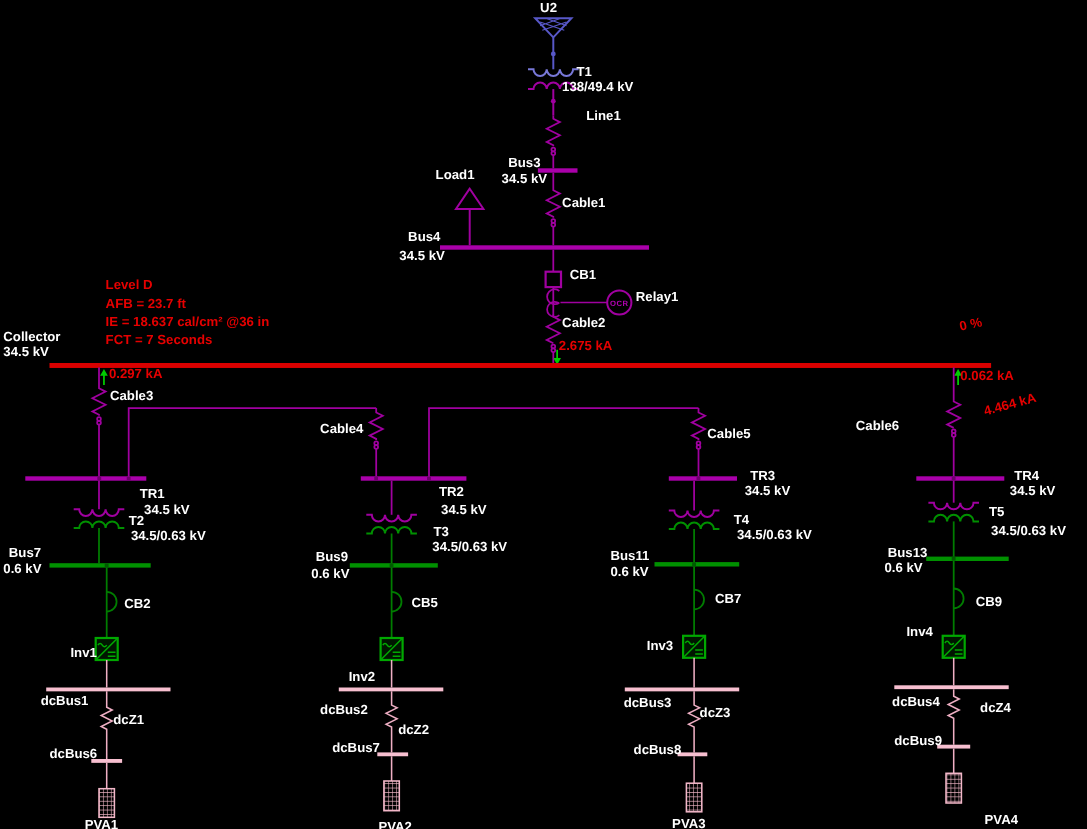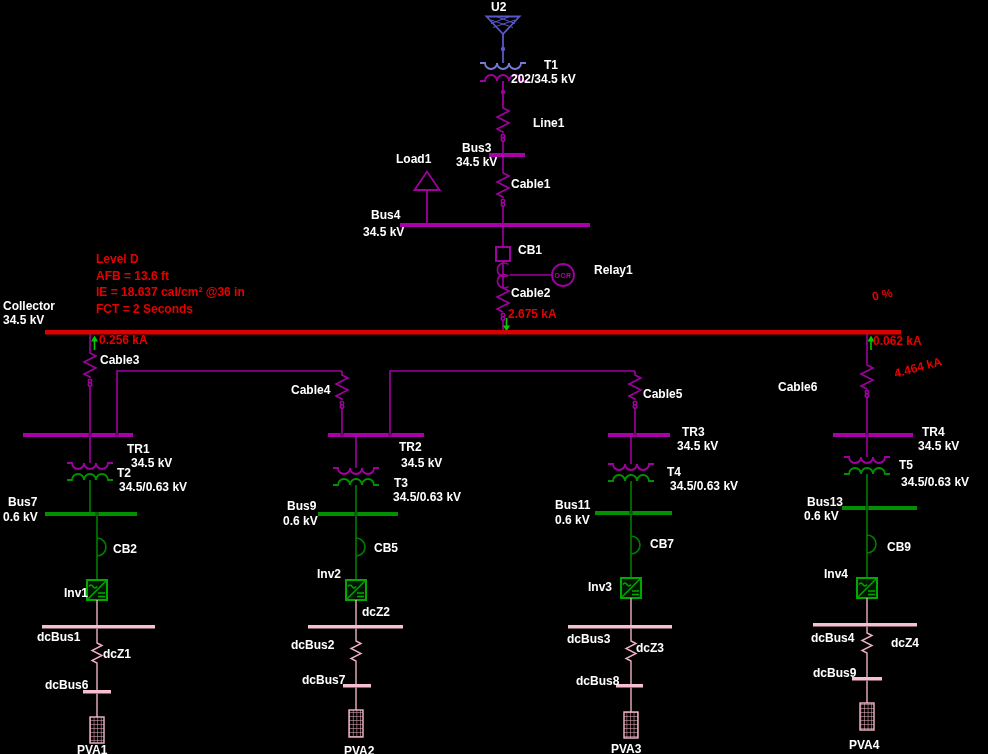--- a/index.html
+++ b/index.html
@@ -240,44 +240,44 @@
     <path d="M867 598 V623"></path>
     <rect x="813" y="623" width="104" height="3.5" fill="#F7BFD0" stroke="none"></rect>
     <path d="M867 626.5 V633 l5 2.5 l-10 5 l10 5 l-10 5 l5 2.5 V677"></path>
     <rect x="852" y="677" width="30" height="3.5" fill="#F7BFD0" stroke="none"></rect>
     <path d="M867 680.5 V703"></path>
     <rect x="860" y="703" width="14" height="27" fill="url(#pvg)" stroke="#F2B7C8"></rect>
   </g>
 </svg>
 
 <div class="lbl" style="left:491px;top:1px">U2</div>
-<div class="lbl" style="left:544px;top:59px">T1</div>
-<div class="lbl" style="left:511px;top:73px">202/34.5 kV</div>
-<div class="lbl" style="left:533px;top:117px">Line1</div>
+<div class="lbl" style="left:524px;top:59px">T1</div>
+<div class="lbl" style="left:511px;top:73px">138/49.4 kV</div>
+<div class="lbl" style="left:533px;top:99px">Line1</div>
 <div class="lbl" style="left:462px;top:142px">Bus3</div>
 <div class="lbl" style="left:456px;top:156px">34.5 kV</div>
 <div class="lbl" style="left:511px;top:178px">Cable1</div>
 <div class="lbl" style="left:396px;top:153px">Load1</div>
 <div class="lbl" style="left:371px;top:209px">Bus4</div>
 <div class="lbl" style="left:363px;top:226px">34.5 kV</div>
 <div class="lbl" style="left:518px;top:244px">CB1</div>
-<div class="lbl" style="left:594px;top:264px">Relay1</div>
+<div class="lbl" style="left:578px;top:264px">Relay1</div>
 <div class="lbl" style="left:511px;top:287px">Cable2</div>
 <div class="lbl red" style="left:508px;top:308px">2.675 kA</div>
 
 <div class="lbl red" style="left:96px;top:253px">Level D</div>
-<div class="lbl red" style="left:96px;top:270px">AFB = 13.6 ft</div>
+<div class="lbl red" style="left:96px;top:270px">AFB = 23.7 ft</div>
 <div class="lbl red" style="left:96px;top:286px">IE  = 18.637 cal/cm² @36 in</div>
-<div class="lbl red" style="left:96px;top:303px">FCT = 2 Seconds</div>
+<div class="lbl red" style="left:96px;top:303px">FCT = 7 Seconds</div>
 
 <div class="lbl" style="left:3px;top:300px">Collector</div>
 <div class="lbl" style="left:3px;top:314px">34.5 kV</div>
 <div class="lbl red rot12" style="left:871px;top:291px">0 %</div>
 <div class="lbl red rot15" style="left:893px;top:368px">4.464 kA</div>
-<div class="lbl red" style="left:99px;top:334px">0.256 kA</div>
+<div class="lbl red" style="left:99px;top:334px">0.297 kA</div>
 <div class="lbl red" style="left:873px;top:335px">0.062 kA</div>
 
 <div class="lbl" style="left:100px;top:354px">Cable3</div>
 <div class="lbl" style="left:291px;top:384px">Cable4</div>
 <div class="lbl" style="left:643px;top:388px">Cable5</div>
 <div class="lbl" style="left:778px;top:381px">Cable6</div>
 
 <div class="lbl" style="left:127px;top:443px">TR1</div>
 <div class="lbl" style="left:131px;top:457px">34.5 kV</div>
 <div class="lbl" style="left:117px;top:467px">T2</div>
@@ -291,23 +291,23 @@
 <div class="lbl" style="left:45px;top:679px">dcBus6</div>
 <div class="lbl" style="left:77px;top:744px">PVA1</div>
 
 <div class="lbl" style="left:399px;top:441px">TR2</div>
 <div class="lbl" style="left:401px;top:457px">34.5 kV</div>
 <div class="lbl" style="left:394px;top:477px">T3</div>
 <div class="lbl" style="left:393px;top:491px">34.5/0.63 kV</div>
 <div class="lbl" style="left:287px;top:500px">Bus9</div>
 <div class="lbl" style="left:283px;top:515px">0.6 kV</div>
 <div class="lbl" style="left:374px;top:542px">CB5</div>
-<div class="lbl" style="left:317px;top:568px">Inv2</div>
+<div class="lbl" style="left:317px;top:609px">Inv2</div>
 <div class="lbl" style="left:291px;top:639px">dcBus2</div>
-<div class="lbl" style="left:362px;top:606px">dcZ2</div>
+<div class="lbl" style="left:362px;top:657px">dcZ2</div>
 <div class="lbl" style="left:302px;top:674px">dcBus7</div>
 <div class="lbl" style="left:344px;top:745px">PVA2</div>
 
 <div class="lbl" style="left:682px;top:426px">TR3</div>
 <div class="lbl" style="left:677px;top:440px">34.5 kV</div>
 <div class="lbl" style="left:667px;top:466px">T4</div>
 <div class="lbl" style="left:670px;top:480px">34.5/0.63 kV</div>
 <div class="lbl" style="left:555px;top:499px">Bus11</div>
 <div class="lbl" style="left:555px;top:514px">0.6 kV</div>
 <div class="lbl" style="left:650px;top:538px">CB7</div>
@@ -321,15 +321,15 @@
 <div class="lbl" style="left:918px;top:440px">34.5 kV</div>
 <div class="lbl" style="left:899px;top:459px">T5</div>
 <div class="lbl" style="left:901px;top:476px">34.5/0.63 kV</div>
 <div class="lbl" style="left:807px;top:496px">Bus13</div>
 <div class="lbl" style="left:804px;top:510px">0.6 kV</div>
 <div class="lbl" style="left:887px;top:541px">CB9</div>
 <div class="lbl" style="left:824px;top:568px">Inv4</div>
 <div class="lbl" style="left:811px;top:632px">dcBus4</div>
 <div class="lbl" style="left:891px;top:637px">dcZ4</div>
 <div class="lbl" style="left:813px;top:667px">dcBus9</div>
-<div class="lbl" style="left:849px;top:739px">PVA4</div>
+<div class="lbl" style="left:895px;top:739px">PVA4</div>
 
 </div>
 
 </body></html>

